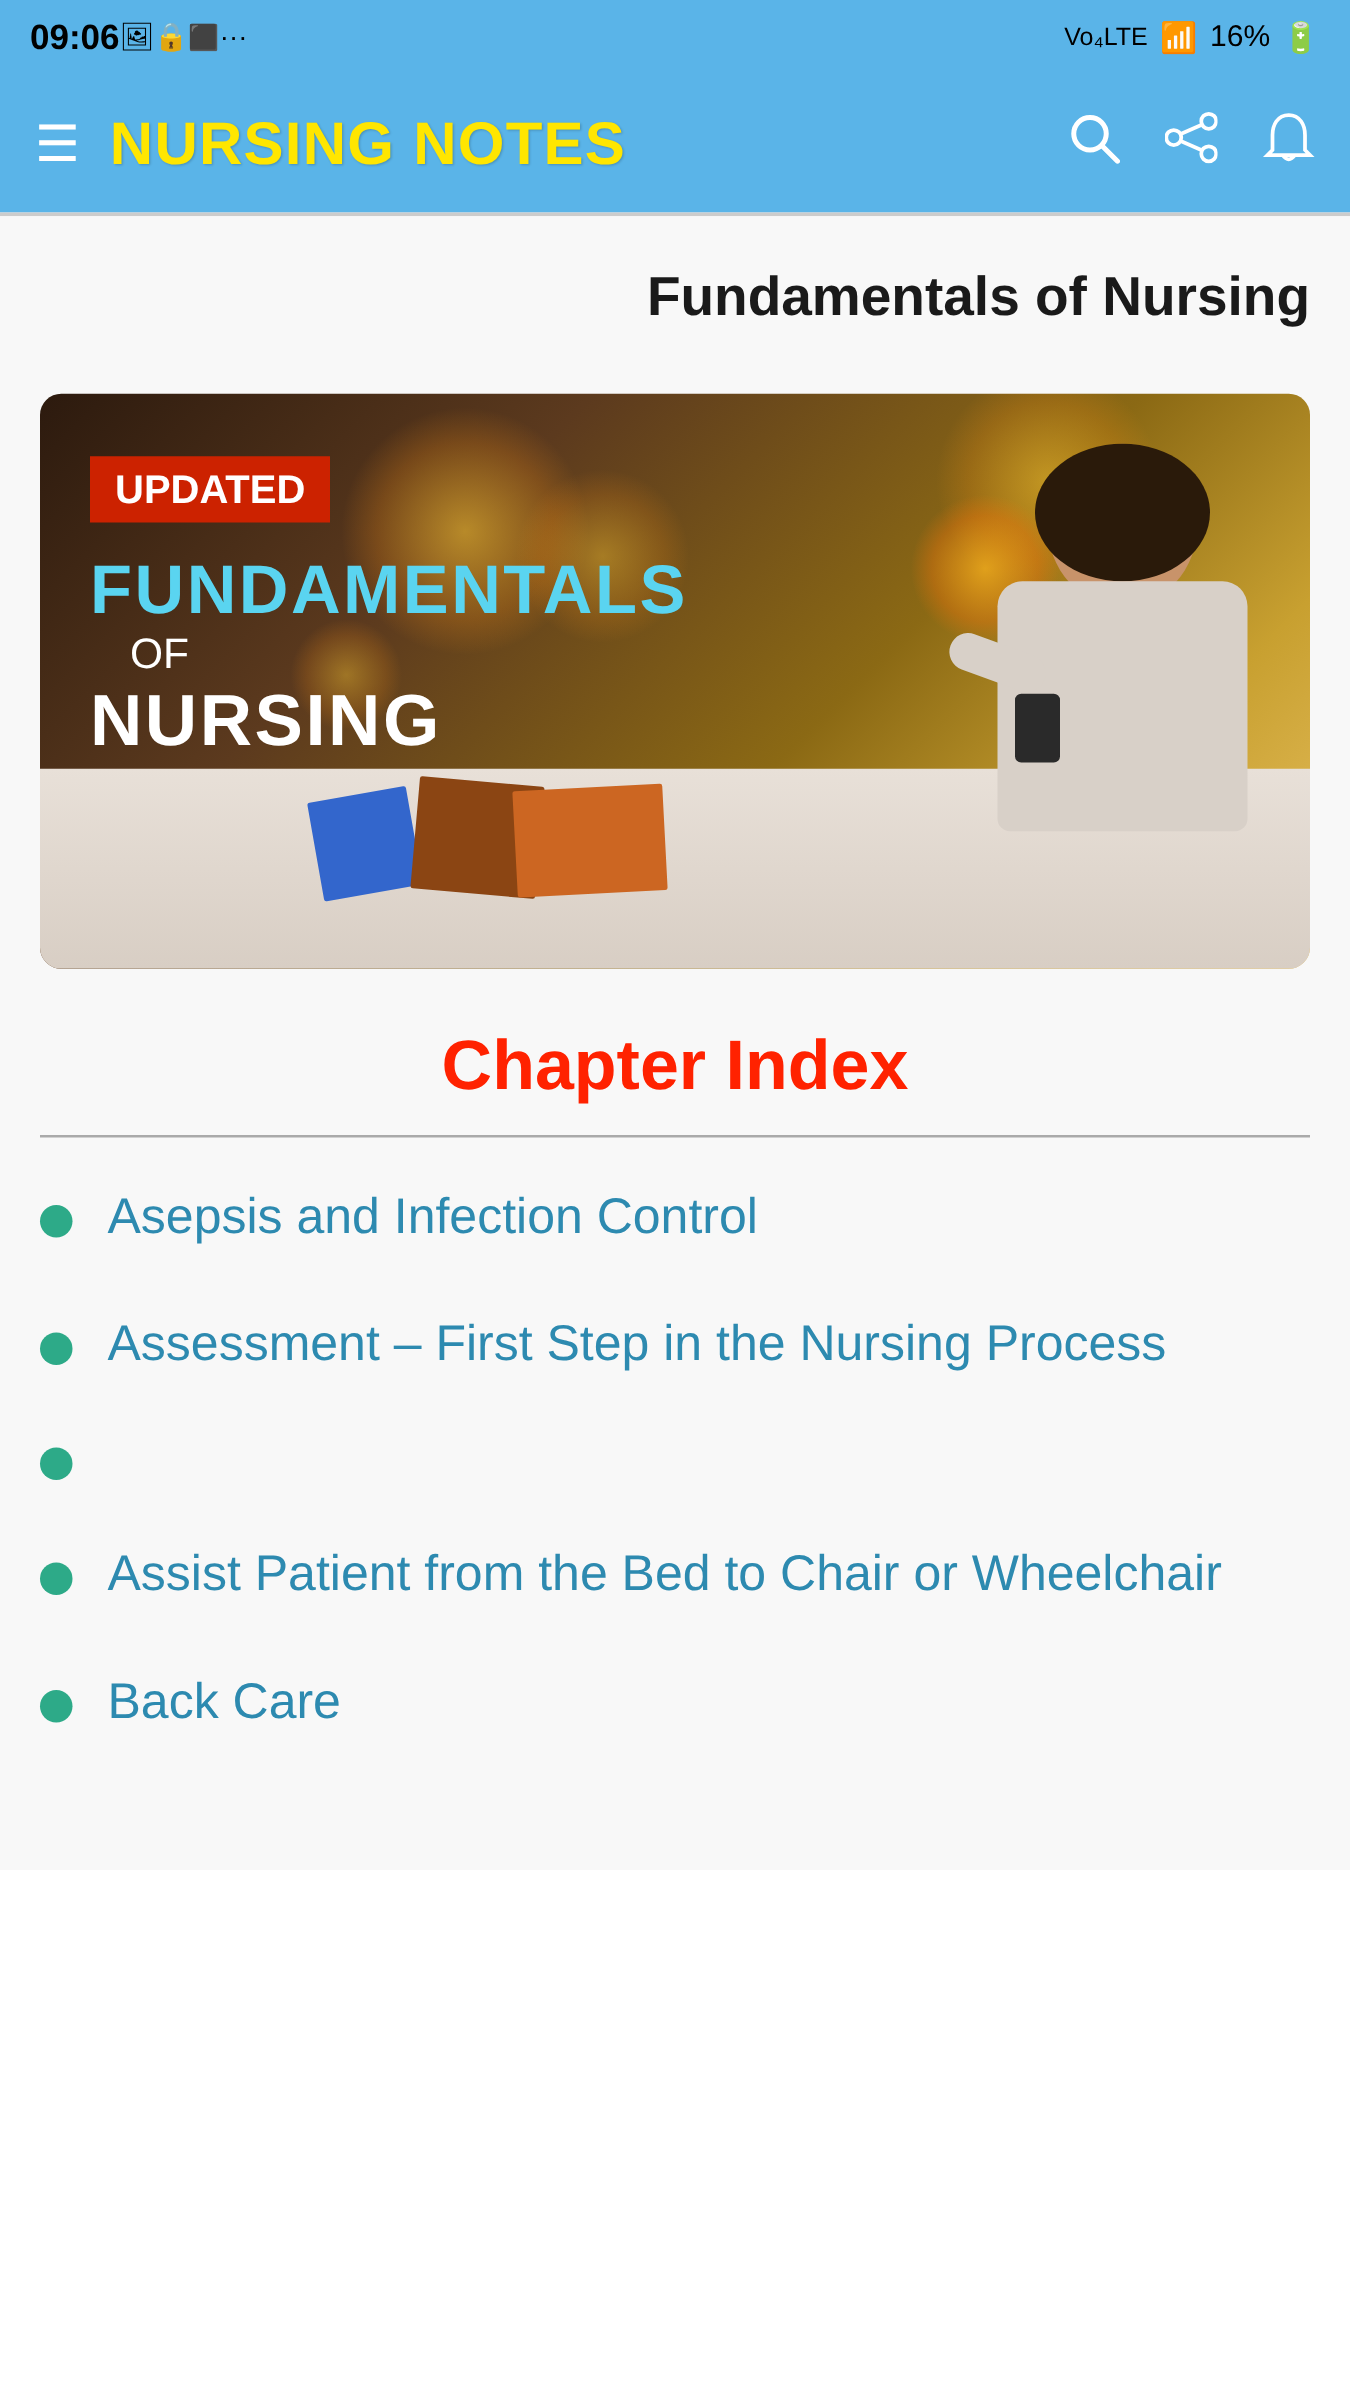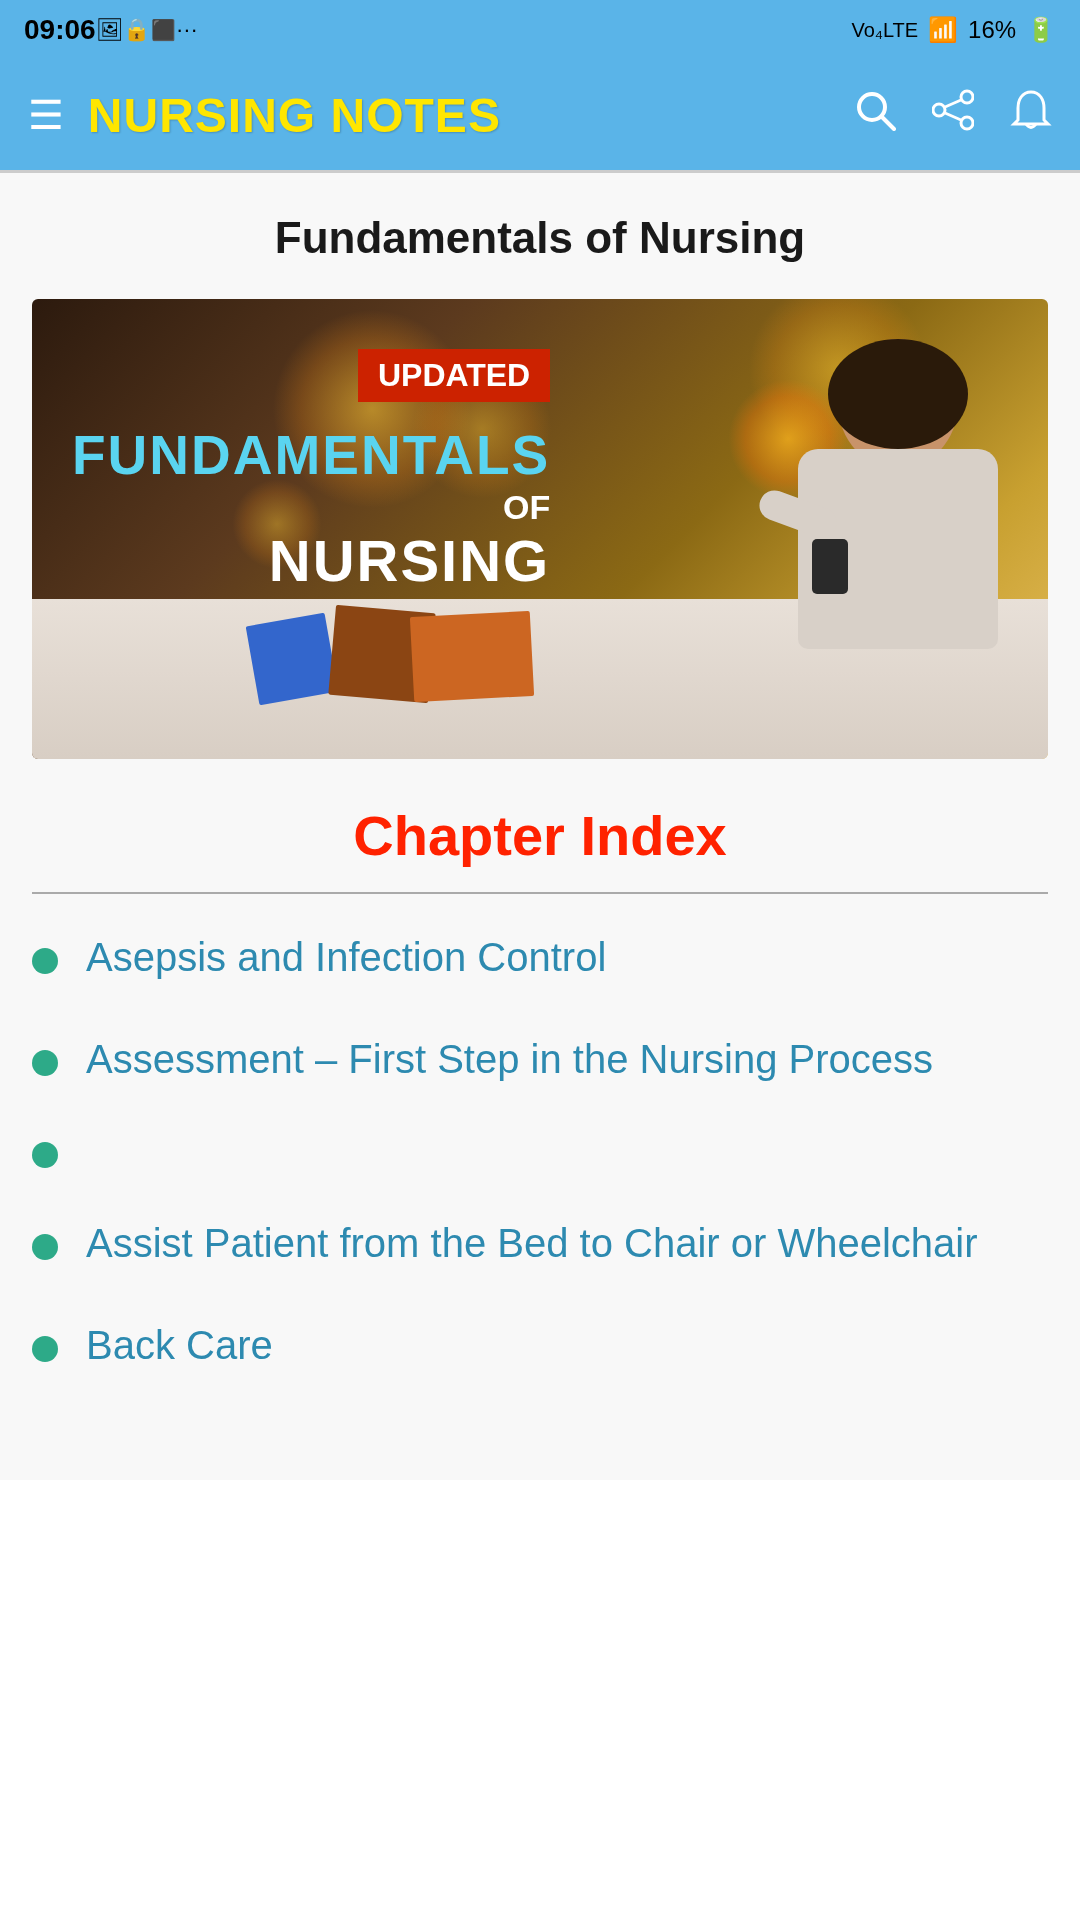--- a/index.html
+++ b/index.html
@@ -103,37 +103,36 @@
       background: #ccc;
     }
 
     
     .content {
       background: #f8f8f8;
       padding: 40px 32px 60px 32px;
     }
 
     .page-title {
-      text-align: center;
+      text-align: right;
       font-size: 44px;
       font-weight: bold;
       color: #1a1a1a;
-      margin-bottom: 36px;
+      margin-bottom: 52px;
     }
 
     
     .hero-image-container {
       width: 100%;
       height: 460px;
       background: linear-gradient(135deg, #2c1a0e 0%, #5c3a1e 30%, #8b6914 60%, #c8a030 80%, #e8c060 100%);
-      border-radius: 6px;
+      border-radius: 17px;
       position: relative;
       overflow: hidden;
       margin-bottom: 44px;
-      text-align: right;
     }
 
     .bokeh-circle {
       position: absolute;
       border-radius: 50%;
       background: radial-gradient(circle, rgba(255,200,50,0.8) 0%, rgba(255,150,20,0.3) 50%, transparent 70%);
     }
 
     .hero-text-area {
       position: absolute;
@@ -156,21 +155,22 @@
       color: #5ad4f0;
       font-size: 55px;
       font-weight: bold;
       letter-spacing: 2px;
       line-height: 1.2;
     }
 
     .hero-of {
       color: #ffffff;
       font-size: 34px;
-      font-weight: bold;
+      font-weight: normal;
+      margin-left: 32px;
     }
 
     .hero-nursing {
       color: #ffffff;
       font-size: 58px;
       font-weight: 900;
       letter-spacing: 2px;
     }
 
     

